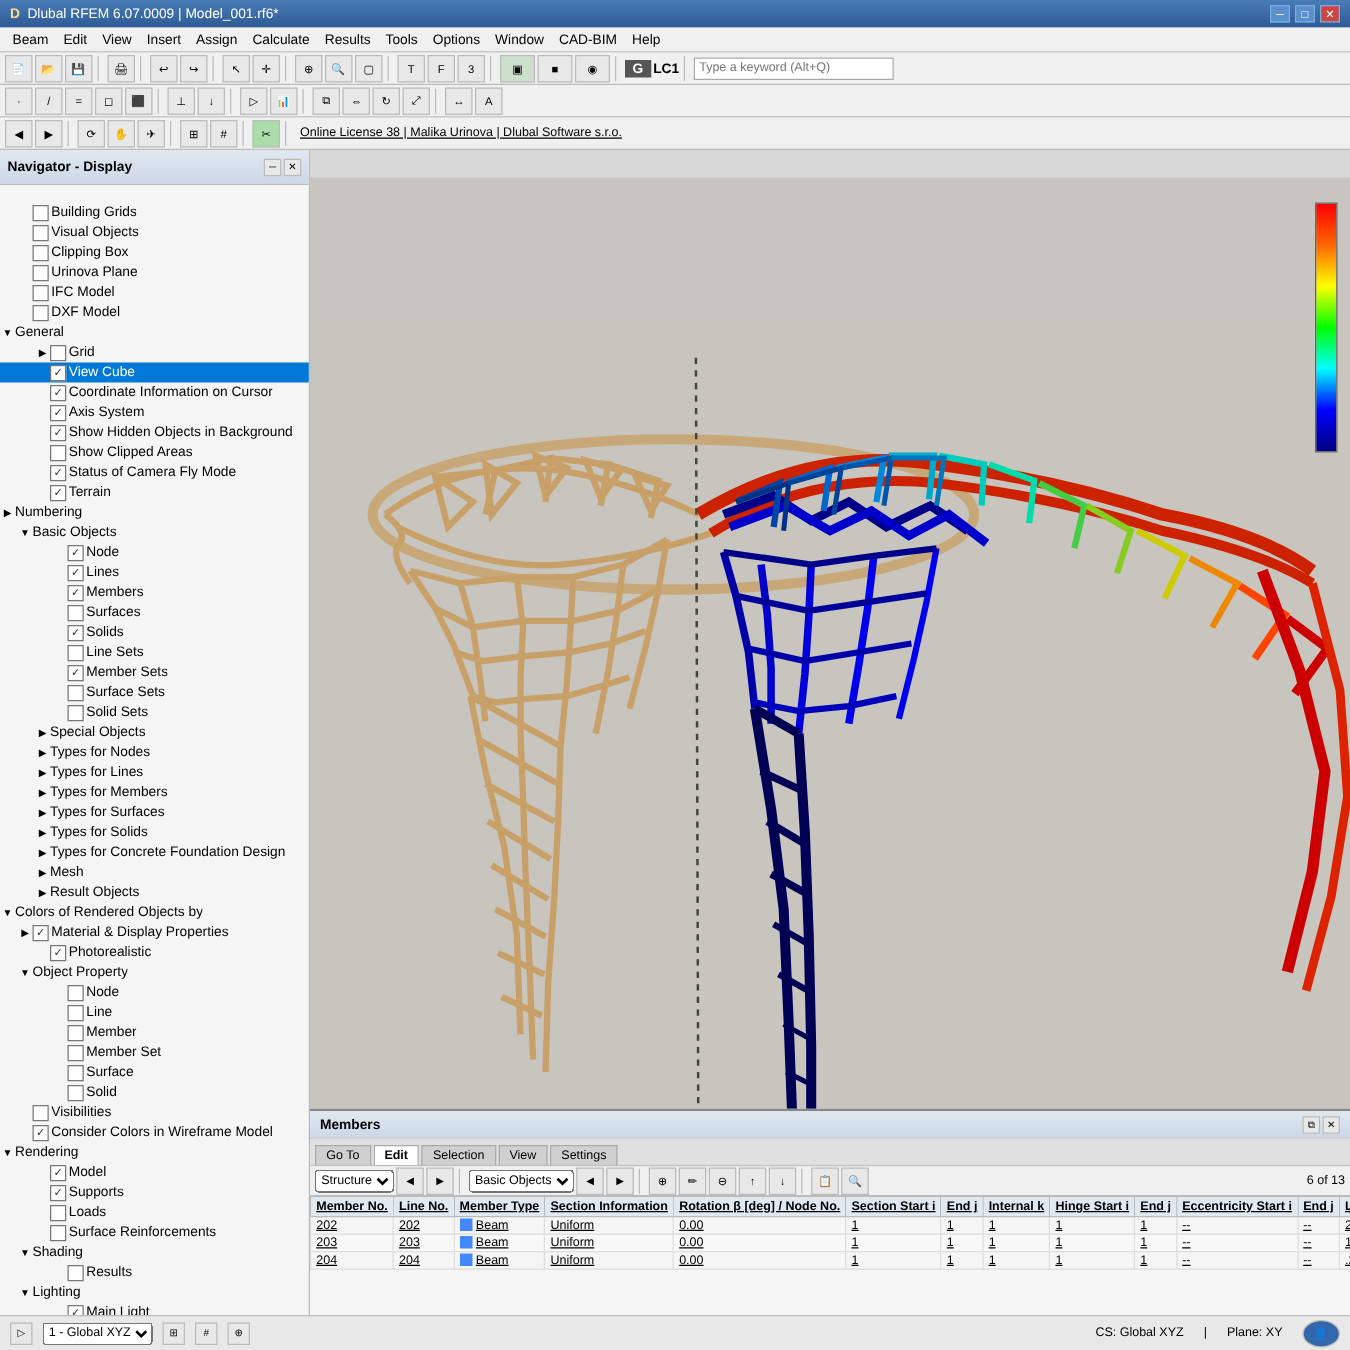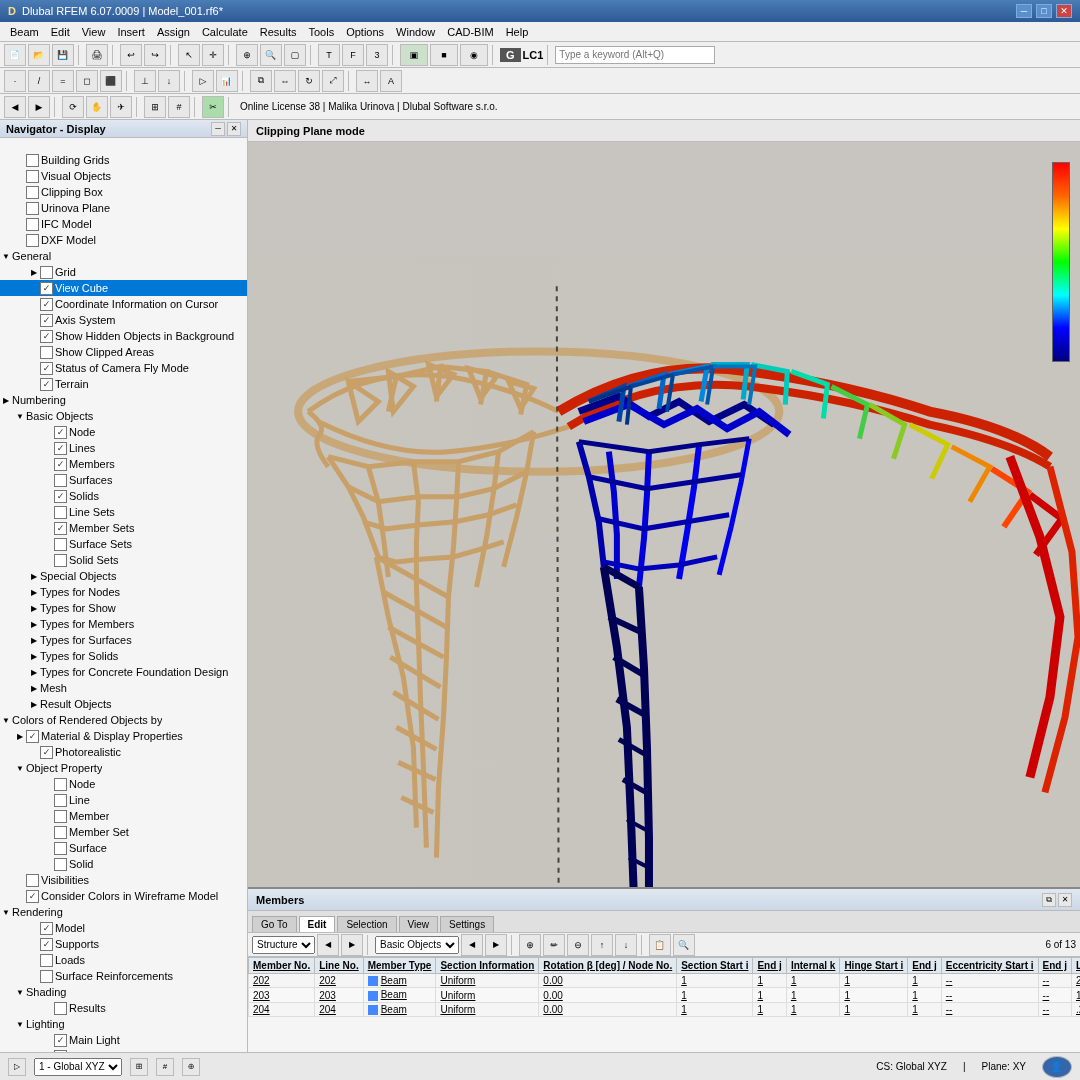--- a/index.html
+++ b/index.html
@@ -19,21 +19,21 @@
     .toolbar { height: 26px; background: #f0f0f0; border-bottom: 1px solid #bbb; display: flex; align-items: center; padding: 0 4px; gap: 2px; flex-wrap: nowrap; overflow: hidden; }
     .tb-btn { width: 22px; height: 22px; background: #e8e8e8; border: 1px solid #bbb; display: flex; align-items: center; justify-content: center; cursor: pointer; font-size: 9px; flex-shrink: 0; }
     .tb-sep { width: 4px; height: 20px; border-left: 1px solid #bbb; margin: 0 2px; flex-shrink: 0; }
     .tb-input { height: 18px; border: 1px solid #aaa; background: #fff; padding: 0 3px; font-size: 10px; width: 60px; flex-shrink: 0; }
 
     
     #main { display: flex; height: calc(1080px - 22px - 20px - 26px - 26px - 26px - 28px); }
 
     
     #navigator { width: 248px; background: #f5f5f5; border-right: 1px solid #bbb; display: flex; flex-direction: column; overflow: hidden; flex-shrink: 0; }
-    #nav-header { height: 18px; background: linear-gradient(to bottom, #e0e8f0, #ccd8e8); border-bottom: 1px solid #bbb; display: flex; align-items: center; padding: 0 6px; justify-content: space-between; }
+    #nav-header { height: 28px; background: linear-gradient(to bottom, #e0e8f0, #ccd8e8); border-bottom: 1px solid #bbb; display: flex; align-items: center; padding: 0 6px; justify-content: space-between; }
     #nav-header .title { font-size: 11px; font-weight: bold; }
     #nav-header .btns { display: flex; gap: 2px; }
     #nav-tree { overflow-y: auto; overflow-x: hidden; flex: 1; padding: 2px 0; margin-top: 12px; }
 
     .tree-item { display: flex; align-items: center; padding: 1px 0; cursor: pointer; white-space: nowrap; height: 16px; }
     .tree-item.selected { background: #0078d7; color: #fff; }
     .tree-item .indent { display: inline-block; flex-shrink: 0; }
     .tree-item .arrow { width: 12px; height: 12px; display: inline-flex; align-items: center; justify-content: center; font-size: 8px; flex-shrink: 0; }
     .tree-item .checkbox { width: 13px; height: 13px; border: 1px solid #777; background: #fff; display: inline-flex; align-items: center; justify-content: center; flex-shrink: 0; font-size: 9px; margin-right: 2px; }
     .tree-item .checkbox.checked { background: #fff; }
@@ -171,21 +171,21 @@
   <div class="tb-sep"></div>
   <div class="tb-btn">⟳</div>
   <div class="tb-btn">✋</div>
   <div class="tb-btn">✈</div>
   <div class="tb-sep"></div>
   <div class="tb-btn">⊞</div>
   <div class="tb-btn">#</div>
   <div class="tb-sep"></div>
   <div class="tb-btn" style="background:#aaddaa;">✂</div>
   <div class="tb-sep"></div>
-  <span style="font-size:10px; margin-left:4px;">Online License 38 | Malika Urinova | Dlubal Software s.r.o.</span>
+  <span style="font-size:10px; margin-left:4px;text-decoration:underline;">Online License 38 | Malika Urinova | Dlubal Software s.r.o.</span>
 </div>
 
 <div id="main" style="height: 932px;">
 
   <div id="navigator">
     <div id="nav-header">
       <span class="title">Navigator - Display</span>
       <div class="btns">
         <div class="tb-btn" style="width:14px;height:14px;font-size:8px;">─</div>
         <div class="tb-btn" style="width:14px;height:14px;font-size:8px;">✕</div>
@@ -358,21 +358,21 @@
         <div class="tree-item">
       <span class="indent" style="width:28px;"></span>
       <span class="arrow">▶</span>
 
       <span class="label">Types for Nodes</span>
     </div>
         <div class="tree-item">
       <span class="indent" style="width:28px;"></span>
       <span class="arrow">▶</span>
 
-      <span class="label">Types for Show</span>
+      <span class="label">Types for Lines</span>
     </div>
         <div class="tree-item">
       <span class="indent" style="width:28px;"></span>
       <span class="arrow">▶</span>
 
       <span class="label">Types for Members</span>
     </div>
         <div class="tree-item">
       <span class="indent" style="width:28px;"></span>
       <span class="arrow">▶</span>
@@ -532,23 +532,20 @@
         <div class="tree-item">
       <span class="indent" style="width:42px;"></span>
       <span class="arrow"> </span>
       <span class="checkbox "></span>
       <span class="label">Light 1</span>
     </div>
       </div>
   </div>
 
   <div id="viewport">
-    <div id="viewport-header">
-      <span>Clipping Plane mode</span>
-    </div>
     <div id="canvas-area">
 
       <svg id="model-svg" viewBox="0 0 830 680" xmlns="http://www.w3.org/2000/svg">
 
         <rect width="830" height="680" fill="#c8c4be"></rect>
 
         <ellipse cx="290" cy="155" rx="240" ry="60" fill="none" stroke="#c8a878" stroke-width="8"></ellipse>
 
         <g fill="none" stroke="#c8a068" stroke-width="5">
 

